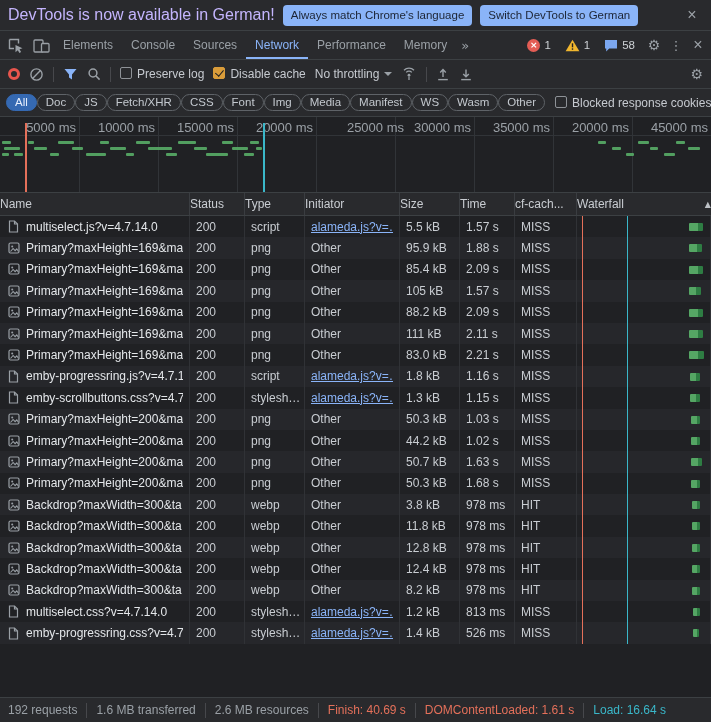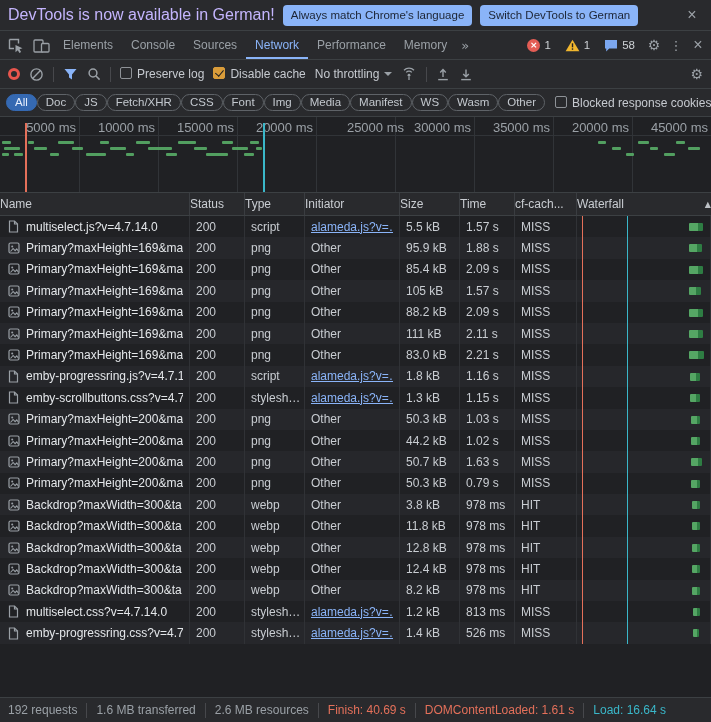--- a/index.html
+++ b/index.html
@@ -629,21 +629,21 @@
               <circle cx="4.2" cy="4.4" r="1" fill="#9aa0a6"></circle>
               <path d="M2.5 9.5l2.6-3 2 2.2 1.7-1.9 1.7 2.7" fill="none" stroke="#9aa0a6" stroke-width="1.1"></path>
             </svg>
           </span>
       <span class="nm">Primary?maxHeight=200&amp;ma…</span>
     </div>
     <div class="cell c1">200</div>
     <div class="cell c2">png</div>
     <div class="cell c3">Other</div>
     <div class="cell c4">50.3 kB</div>
-    <div class="cell c5">0.79 s</div>
+    <div class="cell c5">1.68 s</div>
     <div class="cell c6">MISS</div>
     <div class="cell c7 wf-cell">
       <span class="wf-line wf-dcl"></span>
       <span class="wf-line wf-load"></span>
       <span class="wf-bar" style="left: 114px; width: 9px;">
         <span class="seg1"></span>
         <span class="seg2"></span>
       </span>
     </div>
   </div>

